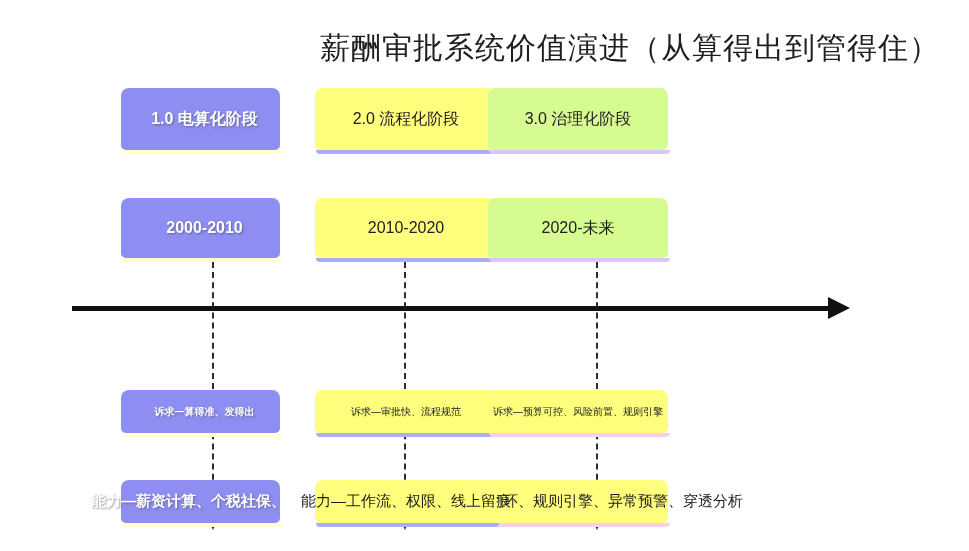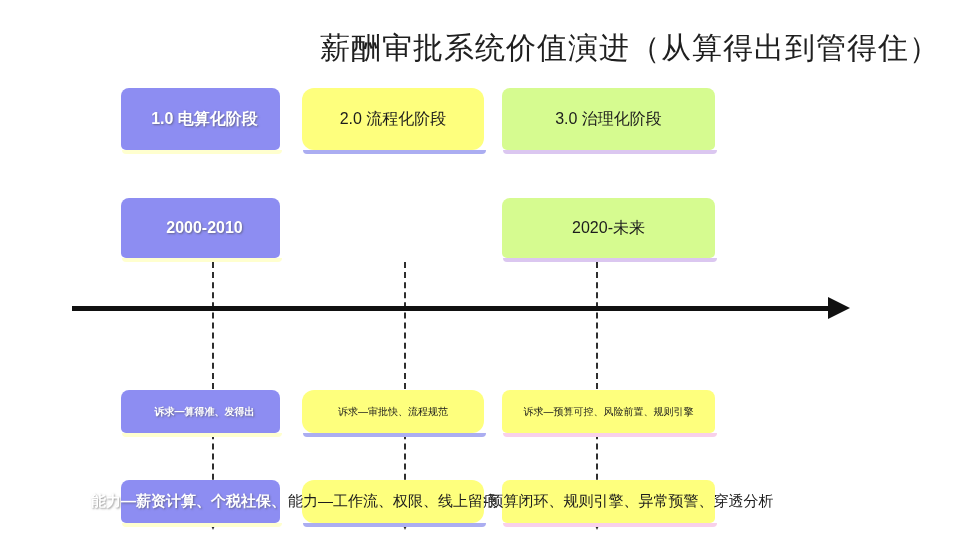--- a/index.html
+++ b/index.html
@@ -47,22 +47,22 @@
   .strip-cream{background:#ffffcf;}
   .strip-peri{background:#abadf1;}
   .strip-lav{background:#dbc7f0;}
   .strip-pink{background:#f8d0ea;}
   
   .r1{top:88px;height:62px;font-size:16px;}
   .r2{top:198px;height:60px;font-size:16px;}
   .r3{top:390px;height:43px;font-size:10px;}
   .r4{top:447px;height:43px;font-size:15px;margin-top:33px;}
   .c1{left:121px;width:151px;padding-left:8px;}
-  .c2{left:302px;width:182px;border-radius:12px;}
-  .c3{left:502px;width:213px;}
+  .c2{left:315px;width:182px;}
+  .c3{left:488px;width:180px;}
   .shift-left .label{transform:translateX(-16px);}
 </style>
 </head>
 <body>
 
 <div class="canvas">
 
   <div class="title">薪酬审批系统价值演进（从算得出到管得住）</div>
 
   <div class="connector" style="left:212px;"></div>
@@ -85,20 +85,24 @@
   </div>
   <div class="box r1 c3 bg-green txt-dark">
     <span class="label">3.0 治理化阶段</span>
     <div class="strip strip-lav"></div>
   </div>
 
   <div class="box r2 c1 bg-purple txt-white">
     <span class="label">2000-2010</span>
     <div class="strip strip-cream"></div>
   </div>
+  <div class="box r2 c2 bg-yellow txt-dark">
+    <span class="label">2010-2020</span>
+    <div class="strip strip-peri"></div>
+  </div>
   <div class="box r2 c3 bg-green txt-dark">
     <span class="label">2020-未来</span>
     <div class="strip strip-lav"></div>
   </div>
 
   <div class="box r3 c1 bg-purple txt-white">
     <span class="label">诉求—算得准、发得出</span>
     <div class="strip strip-cream"></div>
   </div>
   <div class="box r3 c2 bg-yellow txt-dark">

